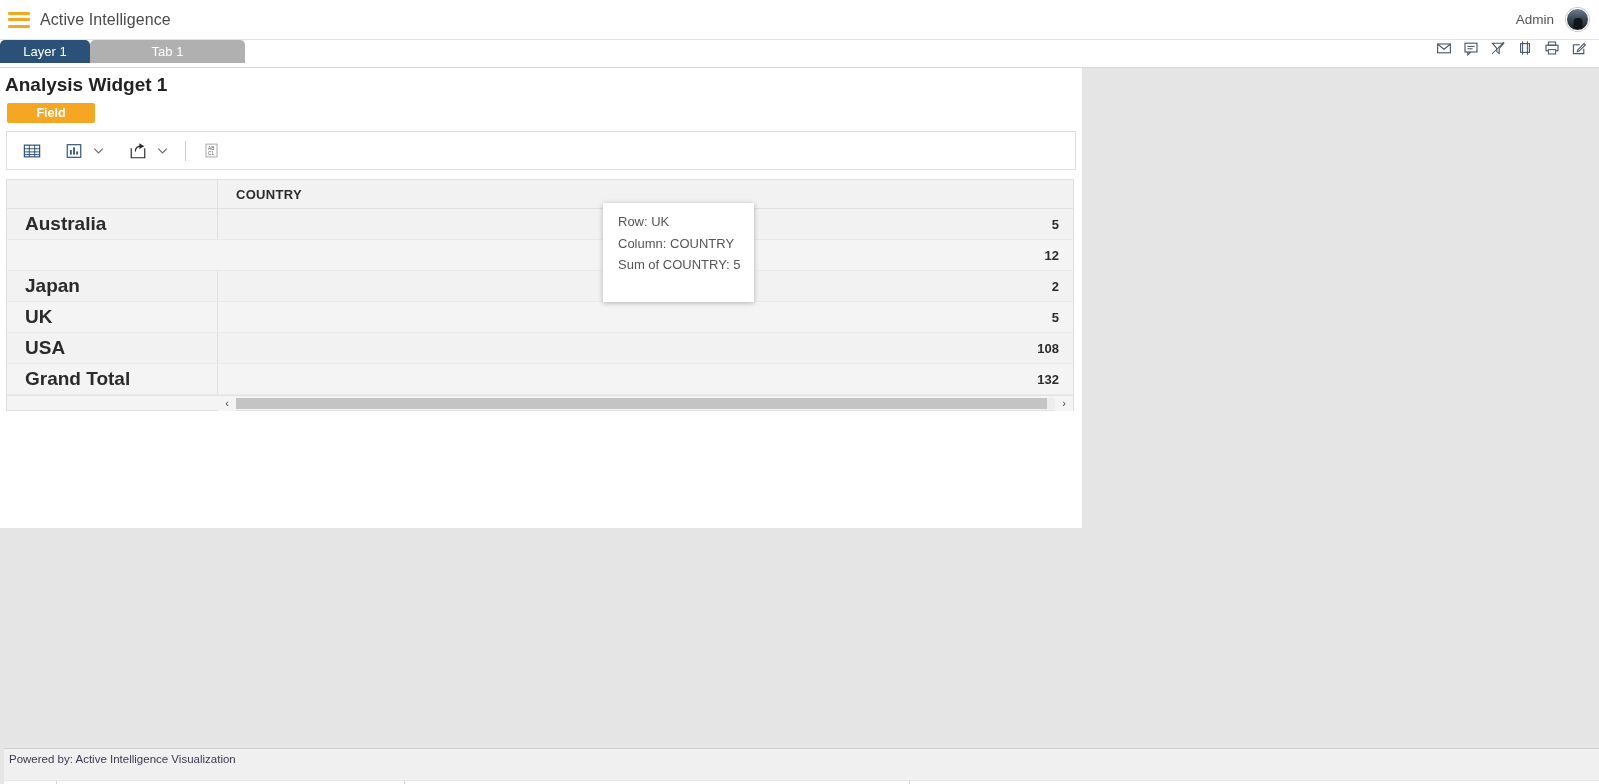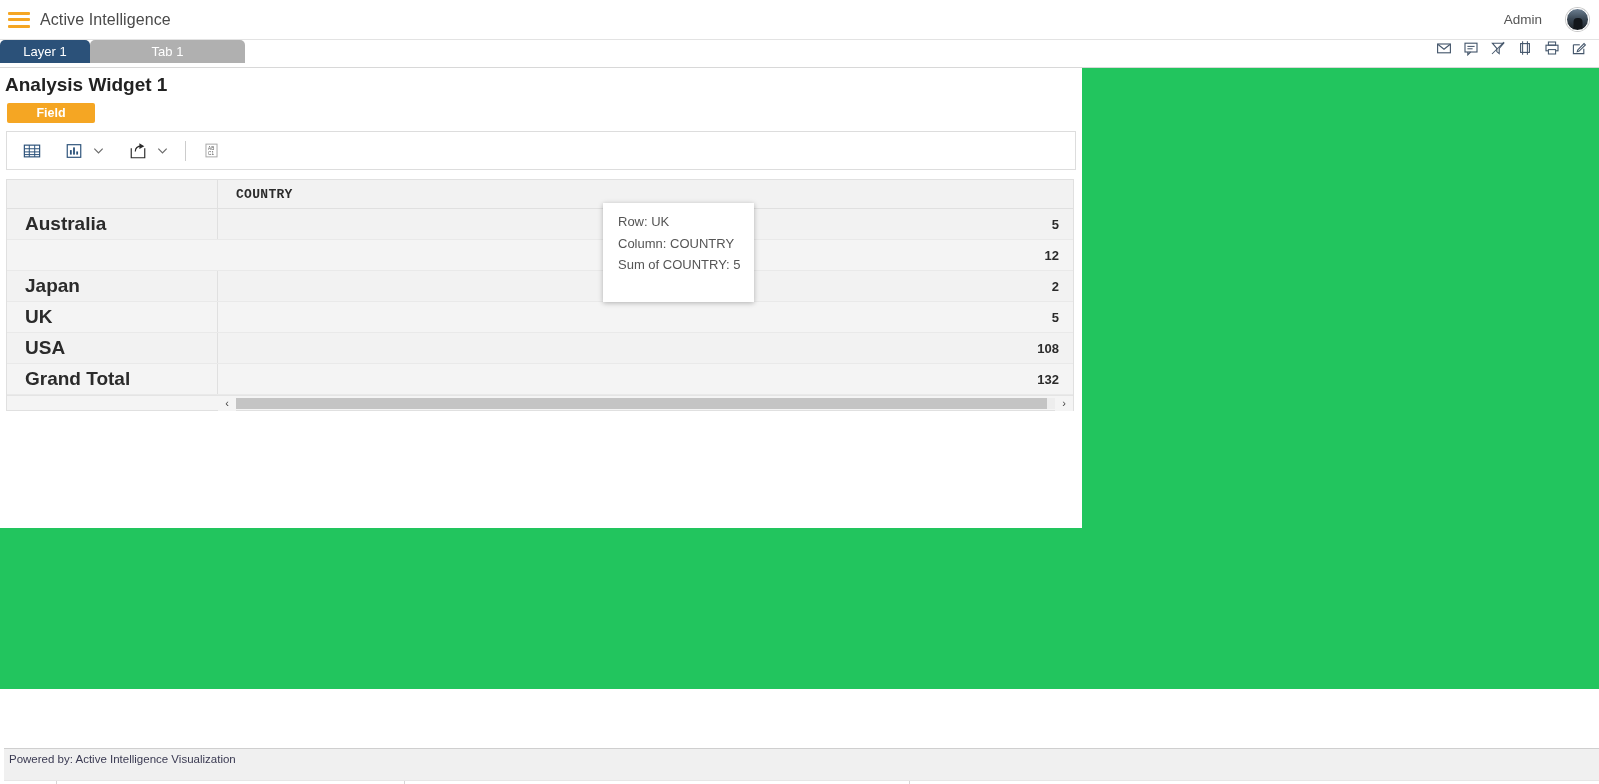--- a/index.html
+++ b/index.html
@@ -2,40 +2,40 @@
 <html><head>
 <meta charset="utf-8">
 <style>
   * { box-sizing: border-box; margin: 0; padding: 0; }
   html, body {
     width: 1599px; height: 784px;
     font-family: "Liberation Sans", sans-serif;
     background: #ffffff;
     overflow: hidden;
   }
-  #app { position: relative; width: 1599px; height: 689px; background: #22c55e; }
+  #app { position: relative; width: 1599px; height: 784px; background: #e5e5e5; }
 
   
   .appbar {
     position: absolute; left: 0; top: 0; width: 1599px; height: 40px;
     background: #ffffff;
     border-bottom: 1px solid #e3e3e3;
     display: flex; align-items: center;
   }
   .hamburger {
     width: 22px; height: 16px; margin-left: 8px; margin-right: 10px;
     display: flex; flex-direction: column; justify-content: space-between;
     cursor: pointer;
   }
   .hamburger span { display: block; height: 3px; width: 100%; background: #f5a623; border-radius: 1px; }
   .app-title {
     font-size: 16px; color: #4a4a4a; letter-spacing: .1px;
   }
   .appbar-right {
-    margin-left: auto; display: flex; align-items: center; gap: 24px; padding-right: 10px;
+    margin-left: auto; display: flex; align-items: center; gap: 12px; padding-right: 10px;
   }
   .user-name { font-size: 13.5px; color: #555; }
   .avatar {
     width: 23px; height: 23px; border-radius: 50%;
     background: linear-gradient(180deg,#6d7f91 0%,#3c4a57 45%,#1d2227 100%);
     border: 1.5px solid #ffffff; box-shadow: 0 0 0 1px #c9c9c9;
     position: relative; overflow: hidden;
   }
   .avatar::after {
     content: ""; position: absolute; left: 50%; top: 42%;
@@ -114,21 +114,20 @@
     padding-left: 18px;
     font-size: 19px; font-weight: bold; color: #2b2b2b;
     border-right: 1px solid #e0e0e0; height: 100%;
     display: flex; align-items: center;
   }
   .pivot-row.hdr .cell-row-label { background: #f2f2f2; }
   .cell-col-head {
     flex: 1; padding-left: 18px;
     font-size: 13px; font-weight: bold; color: #2b2b2b;
     letter-spacing: .3px;
-    font-family: Liberation Mono, monospace;
   }
   .cell-value {
     flex: 1; padding-right: 14px; text-align: right;
     font-size: 13px; font-weight: bold; color: #2b2b2b;
   }
 
   
   .hscroll {
     display: flex; align-items: center; height: 15px;
     background: #f4f4f4; border-top: 1px solid #e4e4e4;

